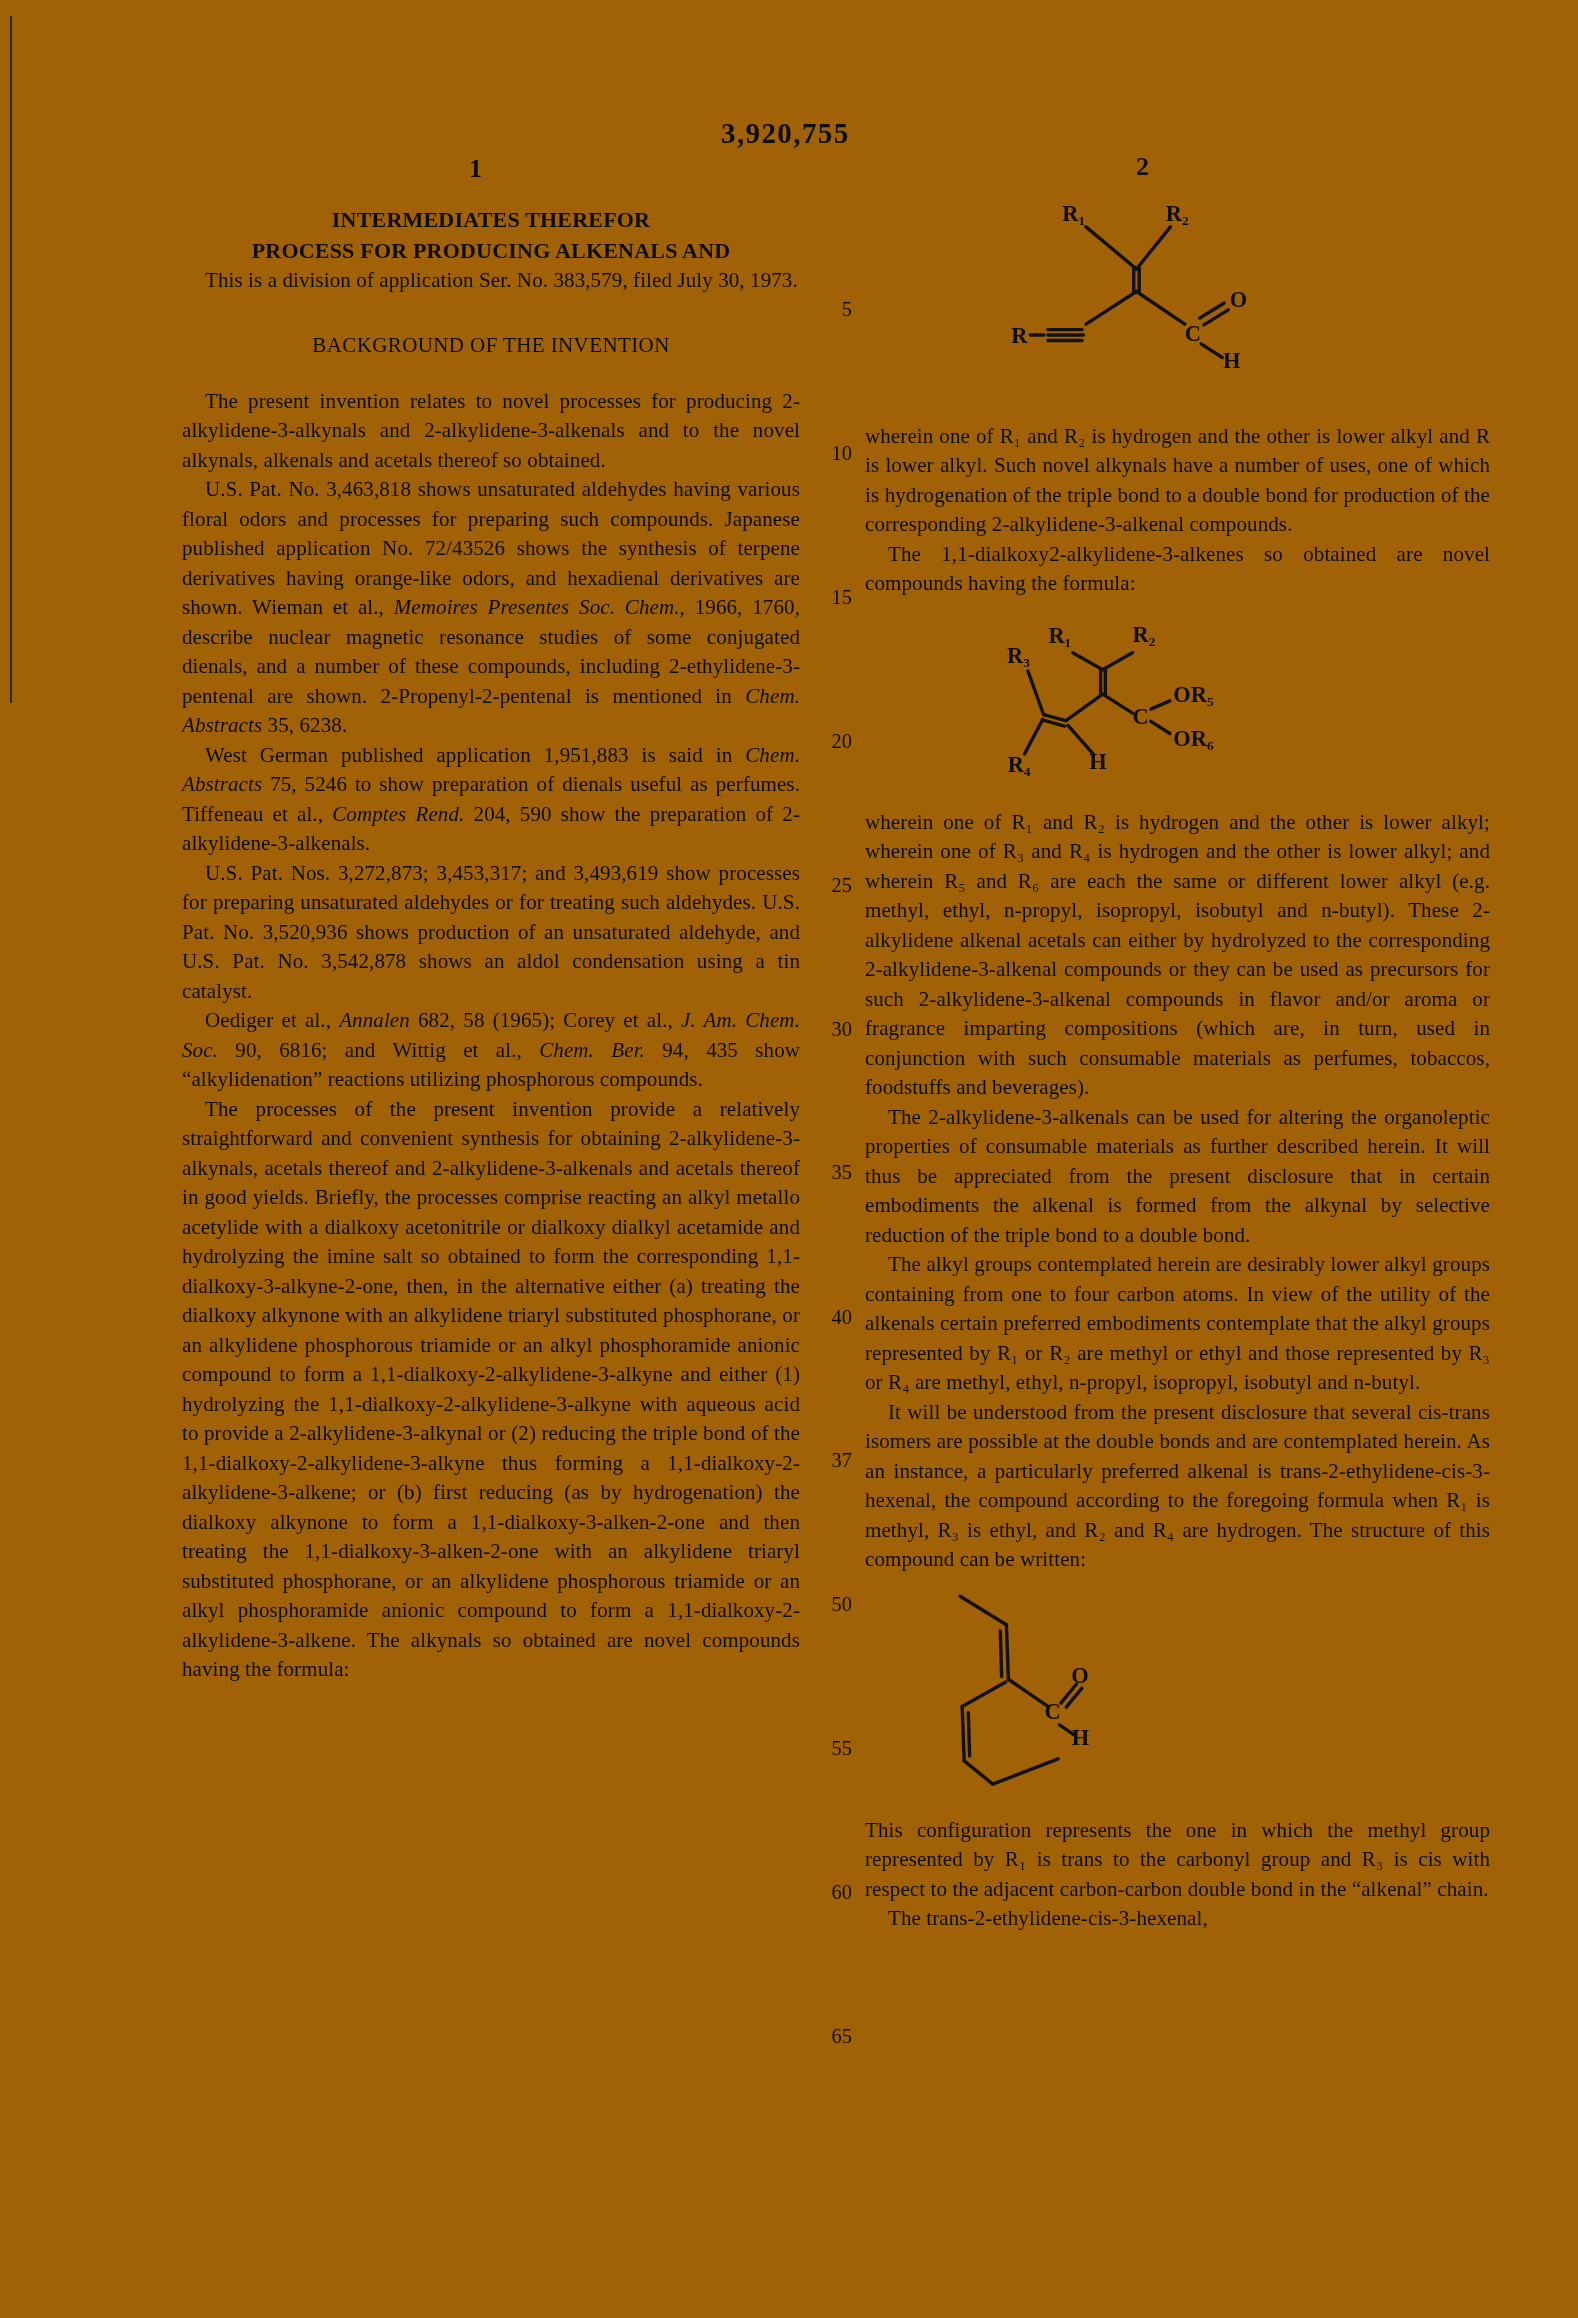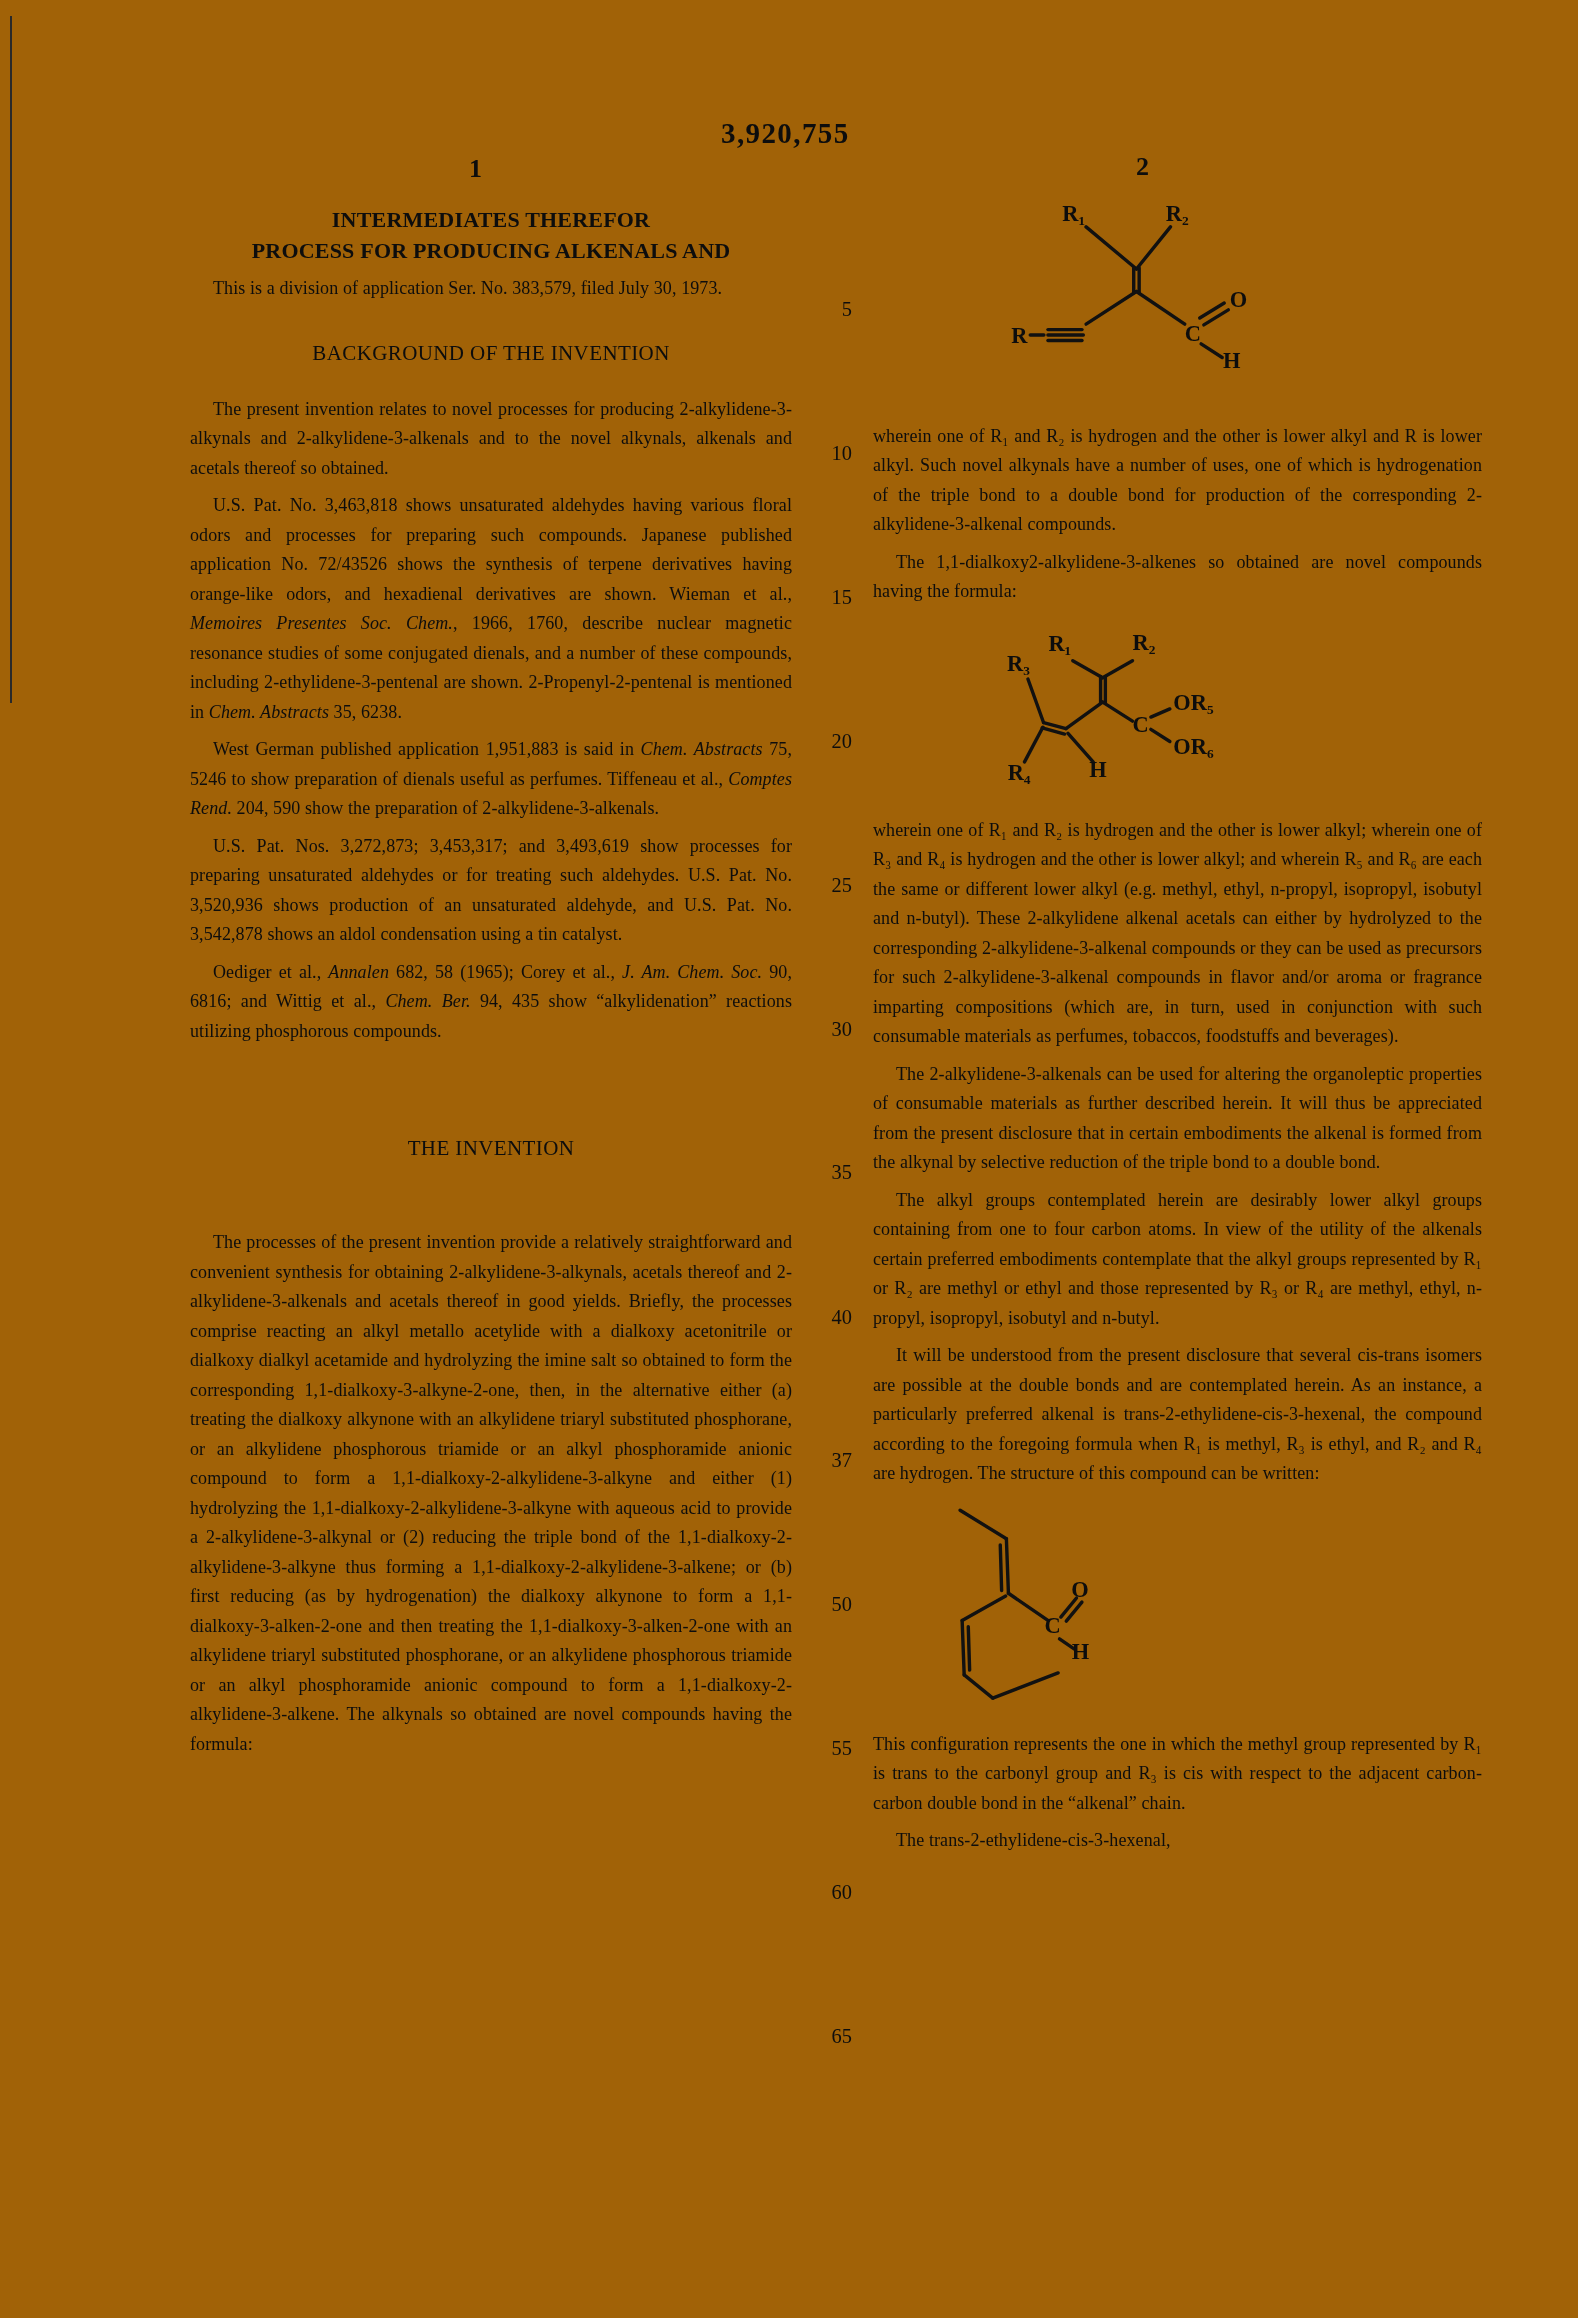--- a/index.html
+++ b/index.html
@@ -4,21 +4,21 @@
 <style>
   html,body{margin:0;padding:0;background:#d9d9d6;}
   .page{position:relative;width:1578px;height:2319px;background:#a16207;overflow:hidden;
         font-family:"Liberation Serif","DejaVu Serif",serif;color:#0d0d0d;}
   .scanline{position:absolute;left:9.5px;top:16.3px;width:2px;height:687px;background:#2a2a2a;}
   .patent-number{position:absolute;left:721px;top:117px;font-size:29px;font-weight:bold;letter-spacing:1.4px;}
   .pagenum{position:absolute;font-size:26px;font-weight:bold;}
   .pagenum.one{left:469px;top:154px;}
   .pagenum.two{left:1136px;top:152px;}
   .col{position:absolute;}
-  .col p{margin:8px;text-align:justify;font-size:18px;line-height:29.5px;letter-spacing:0.1px;}
+  .col p{margin:0;text-align:justify;font-size:21px;line-height:29.5px;letter-spacing:0.1px;}
   .col p.indent{text-indent:23px;}
   .title{font-weight:bold;font-size:22px;line-height:31px;text-align:center;letter-spacing:0.2px;}
   h2.sect{font-size:21px;font-weight:normal;text-align:center;line-height:29px;letter-spacing:0.4px;}
   h2.sect-bg{margin:35px 0 27px 0;}
   h2.sect-inv{margin:88px 0 65px 0;}
   .mt-a{margin-top:11px;}
   .it{font-style:italic;}
   .ln{position:absolute;left:810px;width:42px;text-align:right;font-size:20.4px;}
   .formula{display:block;}
   .formula line{stroke:#111;stroke-width:5;stroke-linecap:round;}
@@ -57,21 +57,20 @@
       <div>INTERMEDIATES THEREFOR</div>
       <div>PROCESS FOR PRODUCING ALKENALS AND</div>
     </div>
     <p class="indent mt-a"><span>This is a division of application Ser. No. 383,579, filed July 30, 1973.</span></p>
     <h2 class="sect sect-bg">BACKGROUND OF THE INVENTION</h2>
     <p class="indent"><span>The present invention relates to novel processes for producing 2-alkylidene-3-alkynals and 2-alkylidene-3-alkenals and to the novel alkynals, alkenals and acetals thereof so obtained.</span></p>
     <p class="indent"><span>U.S. Pat. No. 3,463,818 shows unsaturated aldehydes having various floral odors and processes for preparing such compounds. Japanese published application No. 72/43526 shows the synthesis of terpene derivatives having orange-like odors, and hexadienal derivatives are shown. Wieman et al., </span><span class="it">Memoires Presentes Soc. Chem.</span><span>, 1966, 1760, describe nuclear magnetic resonance studies of some conjugated dienals, and a number of these compounds, including 2-ethylidene-3-pentenal are shown. 2-Propenyl-2-pentenal is mentioned in </span><span class="it">Chem. Abstracts</span><span> 35, 6238.</span></p>
     <p class="indent"><span>West German published application 1,951,883 is said in </span><span class="it">Chem. Abstracts</span><span> 75, 5246 to show preparation of dienals useful as perfumes. Tiffeneau et al., </span><span class="it">Comptes Rend.</span><span> 204, 590 show the preparation of 2-alkylidene-3-alkenals.</span></p>
     <p class="indent"><span>U.S. Pat. Nos. 3,272,873; 3,453,317; and 3,493,619 show processes for preparing unsaturated aldehydes or for treating such aldehydes. U.S. Pat. No. 3,520,936 shows production of an unsaturated aldehyde, and U.S. Pat. No. 3,542,878 shows an aldol condensation using a tin catalyst.</span></p>
     <p class="indent"><span>Oediger et al., </span><span class="it">Annalen</span><span> 682, 58 (1965); Corey et al., </span><span class="it">J. Am. Chem. Soc.</span><span> 90, 6816; and Wittig et al., </span><span class="it">Chem. Ber.</span><span> 94, 435 show “alkylidenation” reactions utilizing phosphorous compounds.</span></p>
-    <h2 class="sect sect-inv">THE INVENTION</h2>
     <p class="indent"><span>The processes of the present invention provide a relatively straightforward and convenient synthesis for obtaining 2-alkylidene-3-alkynals, acetals thereof and 2-alkylidene-3-alkenals and acetals thereof in good yields. Briefly, the processes comprise reacting an alkyl metallo acetylide with a dialkoxy acetonitrile or dialkoxy dialkyl acetamide and hydrolyzing the imine salt so obtained to form the corresponding 1,1-dialkoxy-3-alkyne-2-one, then, in the alternative either (a) treating the dialkoxy alkynone with an alkylidene triaryl substituted phosphorane, or an alkylidene phosphorous triamide or an alkyl phosphoramide anionic compound to form a 1,1-dialkoxy-2-alkylidene-3-alkyne and either (1) hydrolyzing the 1,1-dialkoxy-2-alkylidene-3-alkyne with aqueous acid to provide a 2-alkylidene-3-alkynal or (2) reducing the triple bond of the 1,1-dialkoxy-2-alkylidene-3-alkyne thus forming a 1,1-dialkoxy-2-alkylidene-3-alkene; or (b) first reducing (as by hydrogenation) the dialkoxy alkynone to form a 1,1-dialkoxy-3-alken-2-one and then treating the 1,1-dialkoxy-3-alken-2-one with an alkylidene triaryl substituted phosphorane, or an alkylidene phosphorous triamide or an alkyl phosphoramide anionic compound to form a 1,1-dialkoxy-2-alkylidene-3-alkene. The alkynals so obtained are novel compounds having the formula:</span></p>
   </div>
 
   <div class="col" style="left:865px;top:178px;width:625px;">
 
     <svg class="formula f1" width="327" height="211" viewBox="0 0 480 310">
       <g>
         <line x1="138" y1="60" x2="212" y2="122"></line>
         <line x1="262" y1="60" x2="212" y2="122"></line>
         <line x1="208" y1="120" x2="208" y2="157"></line>

